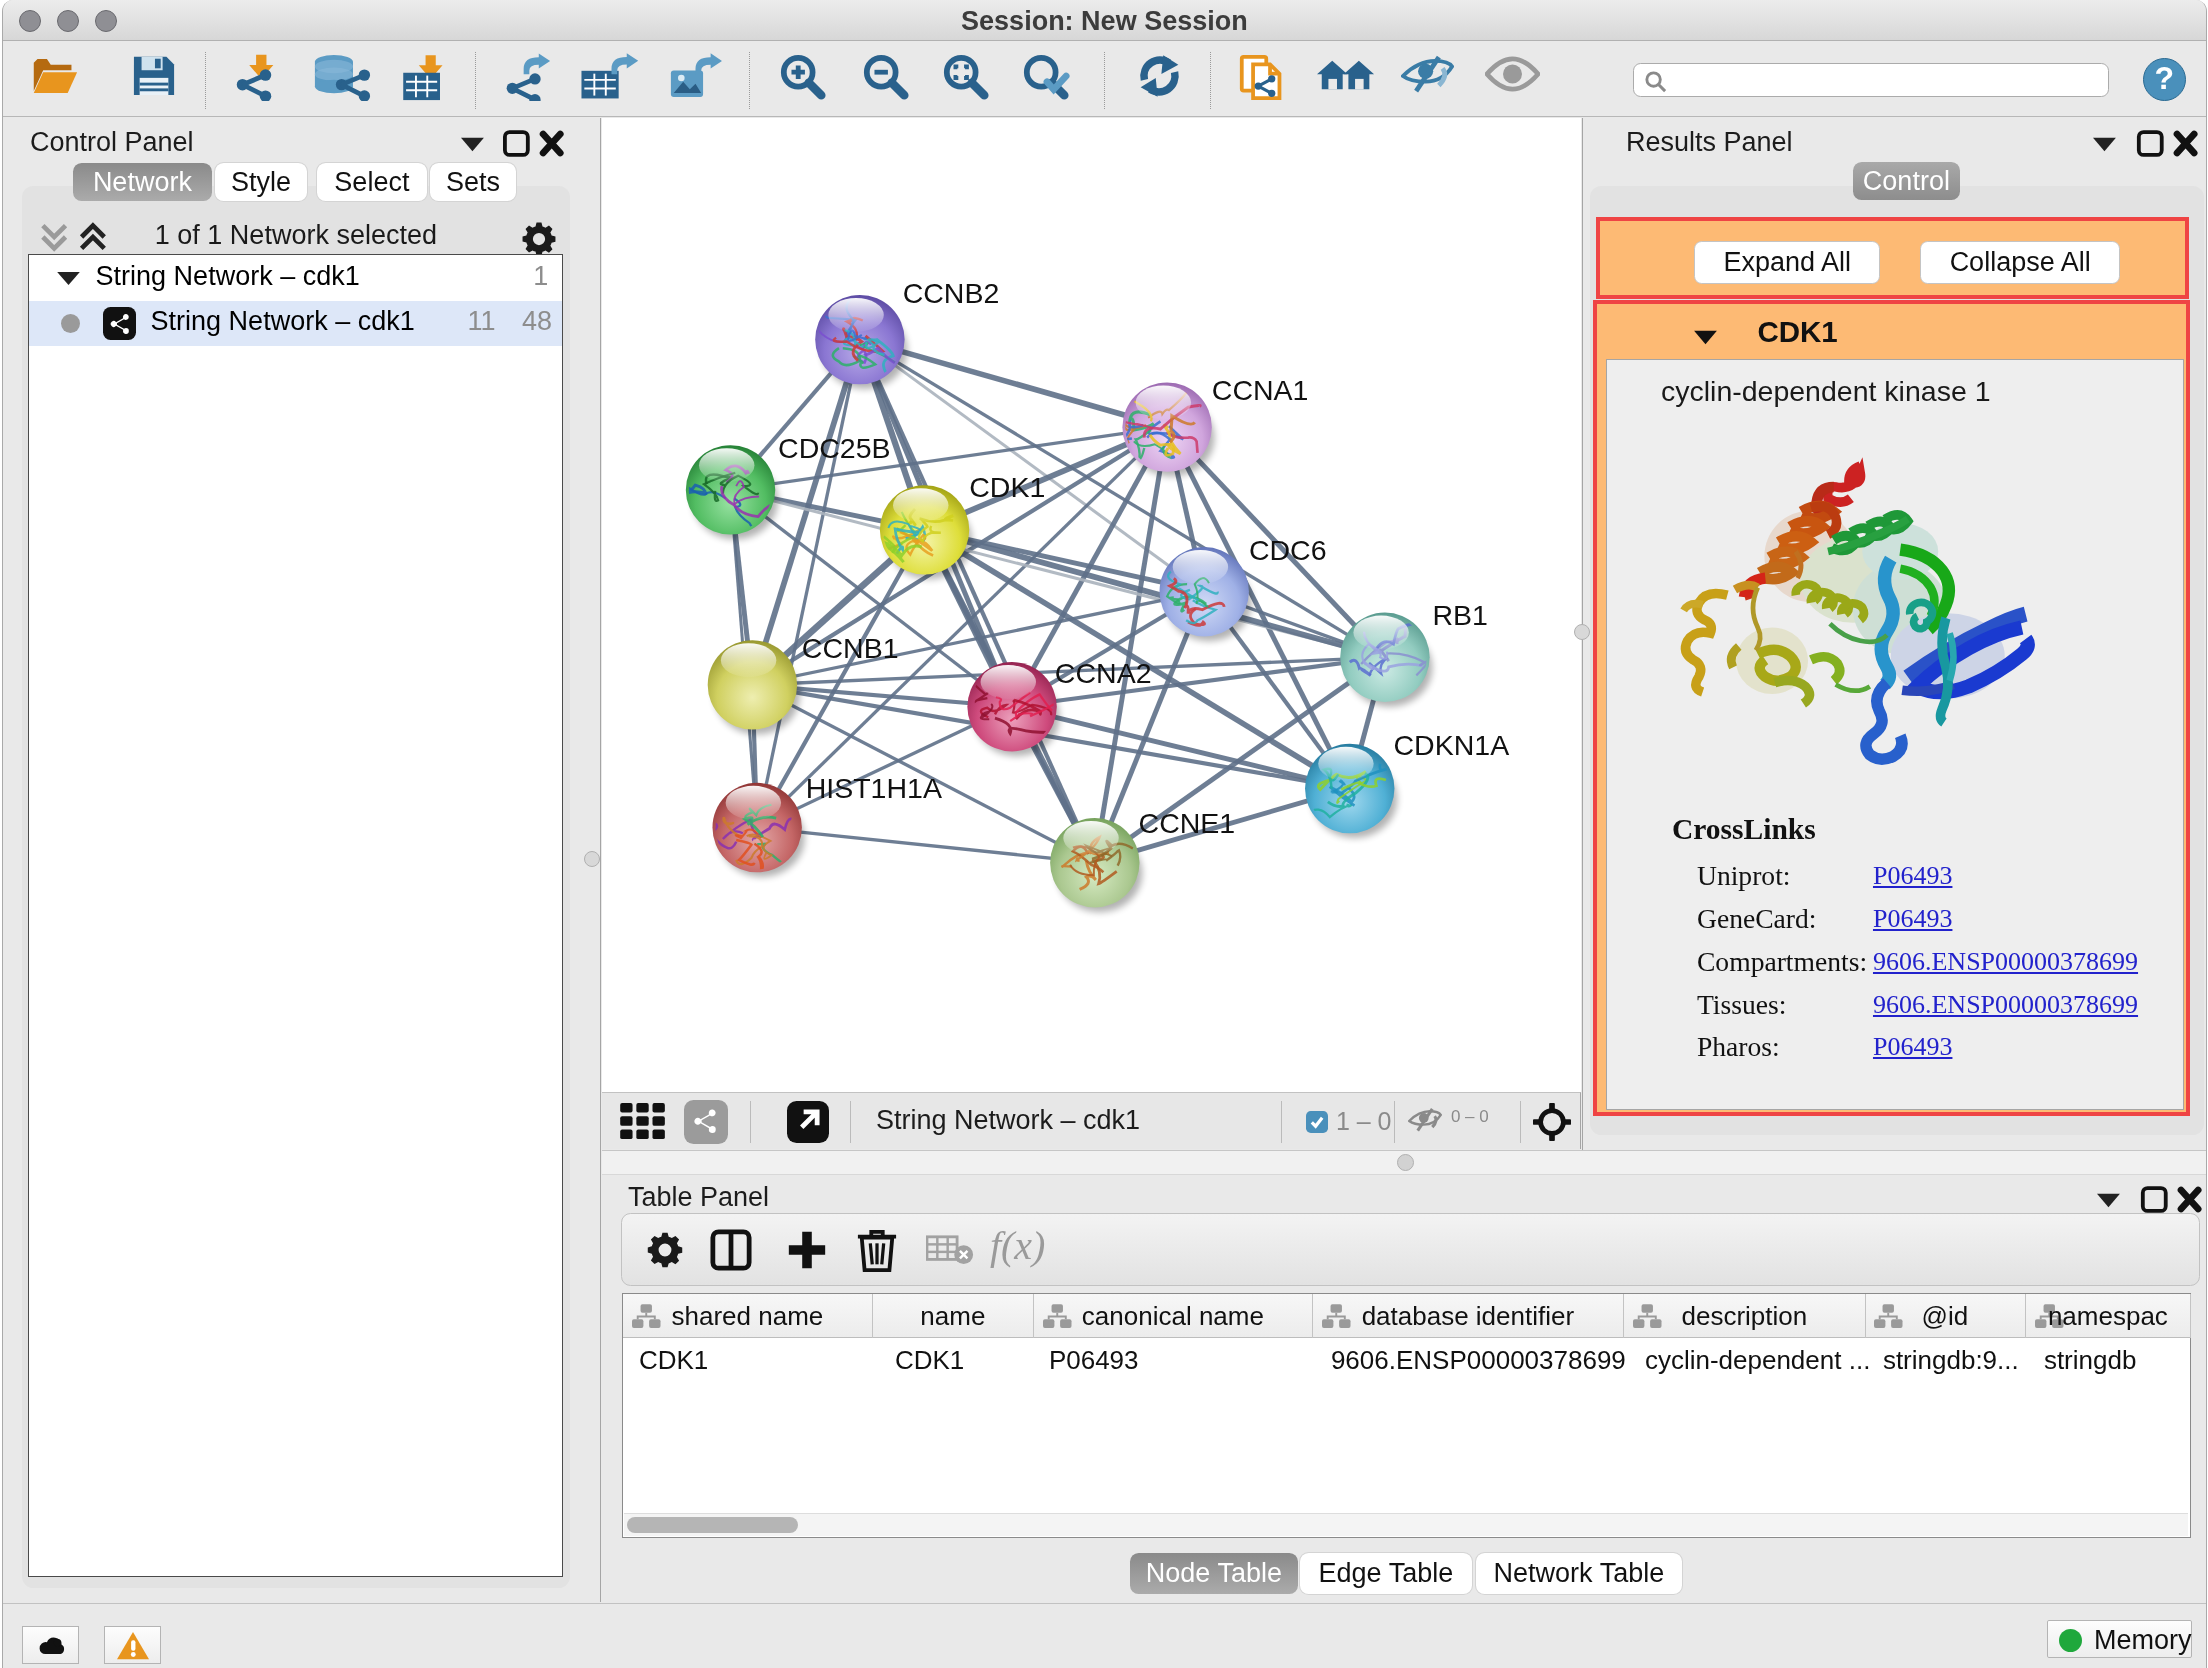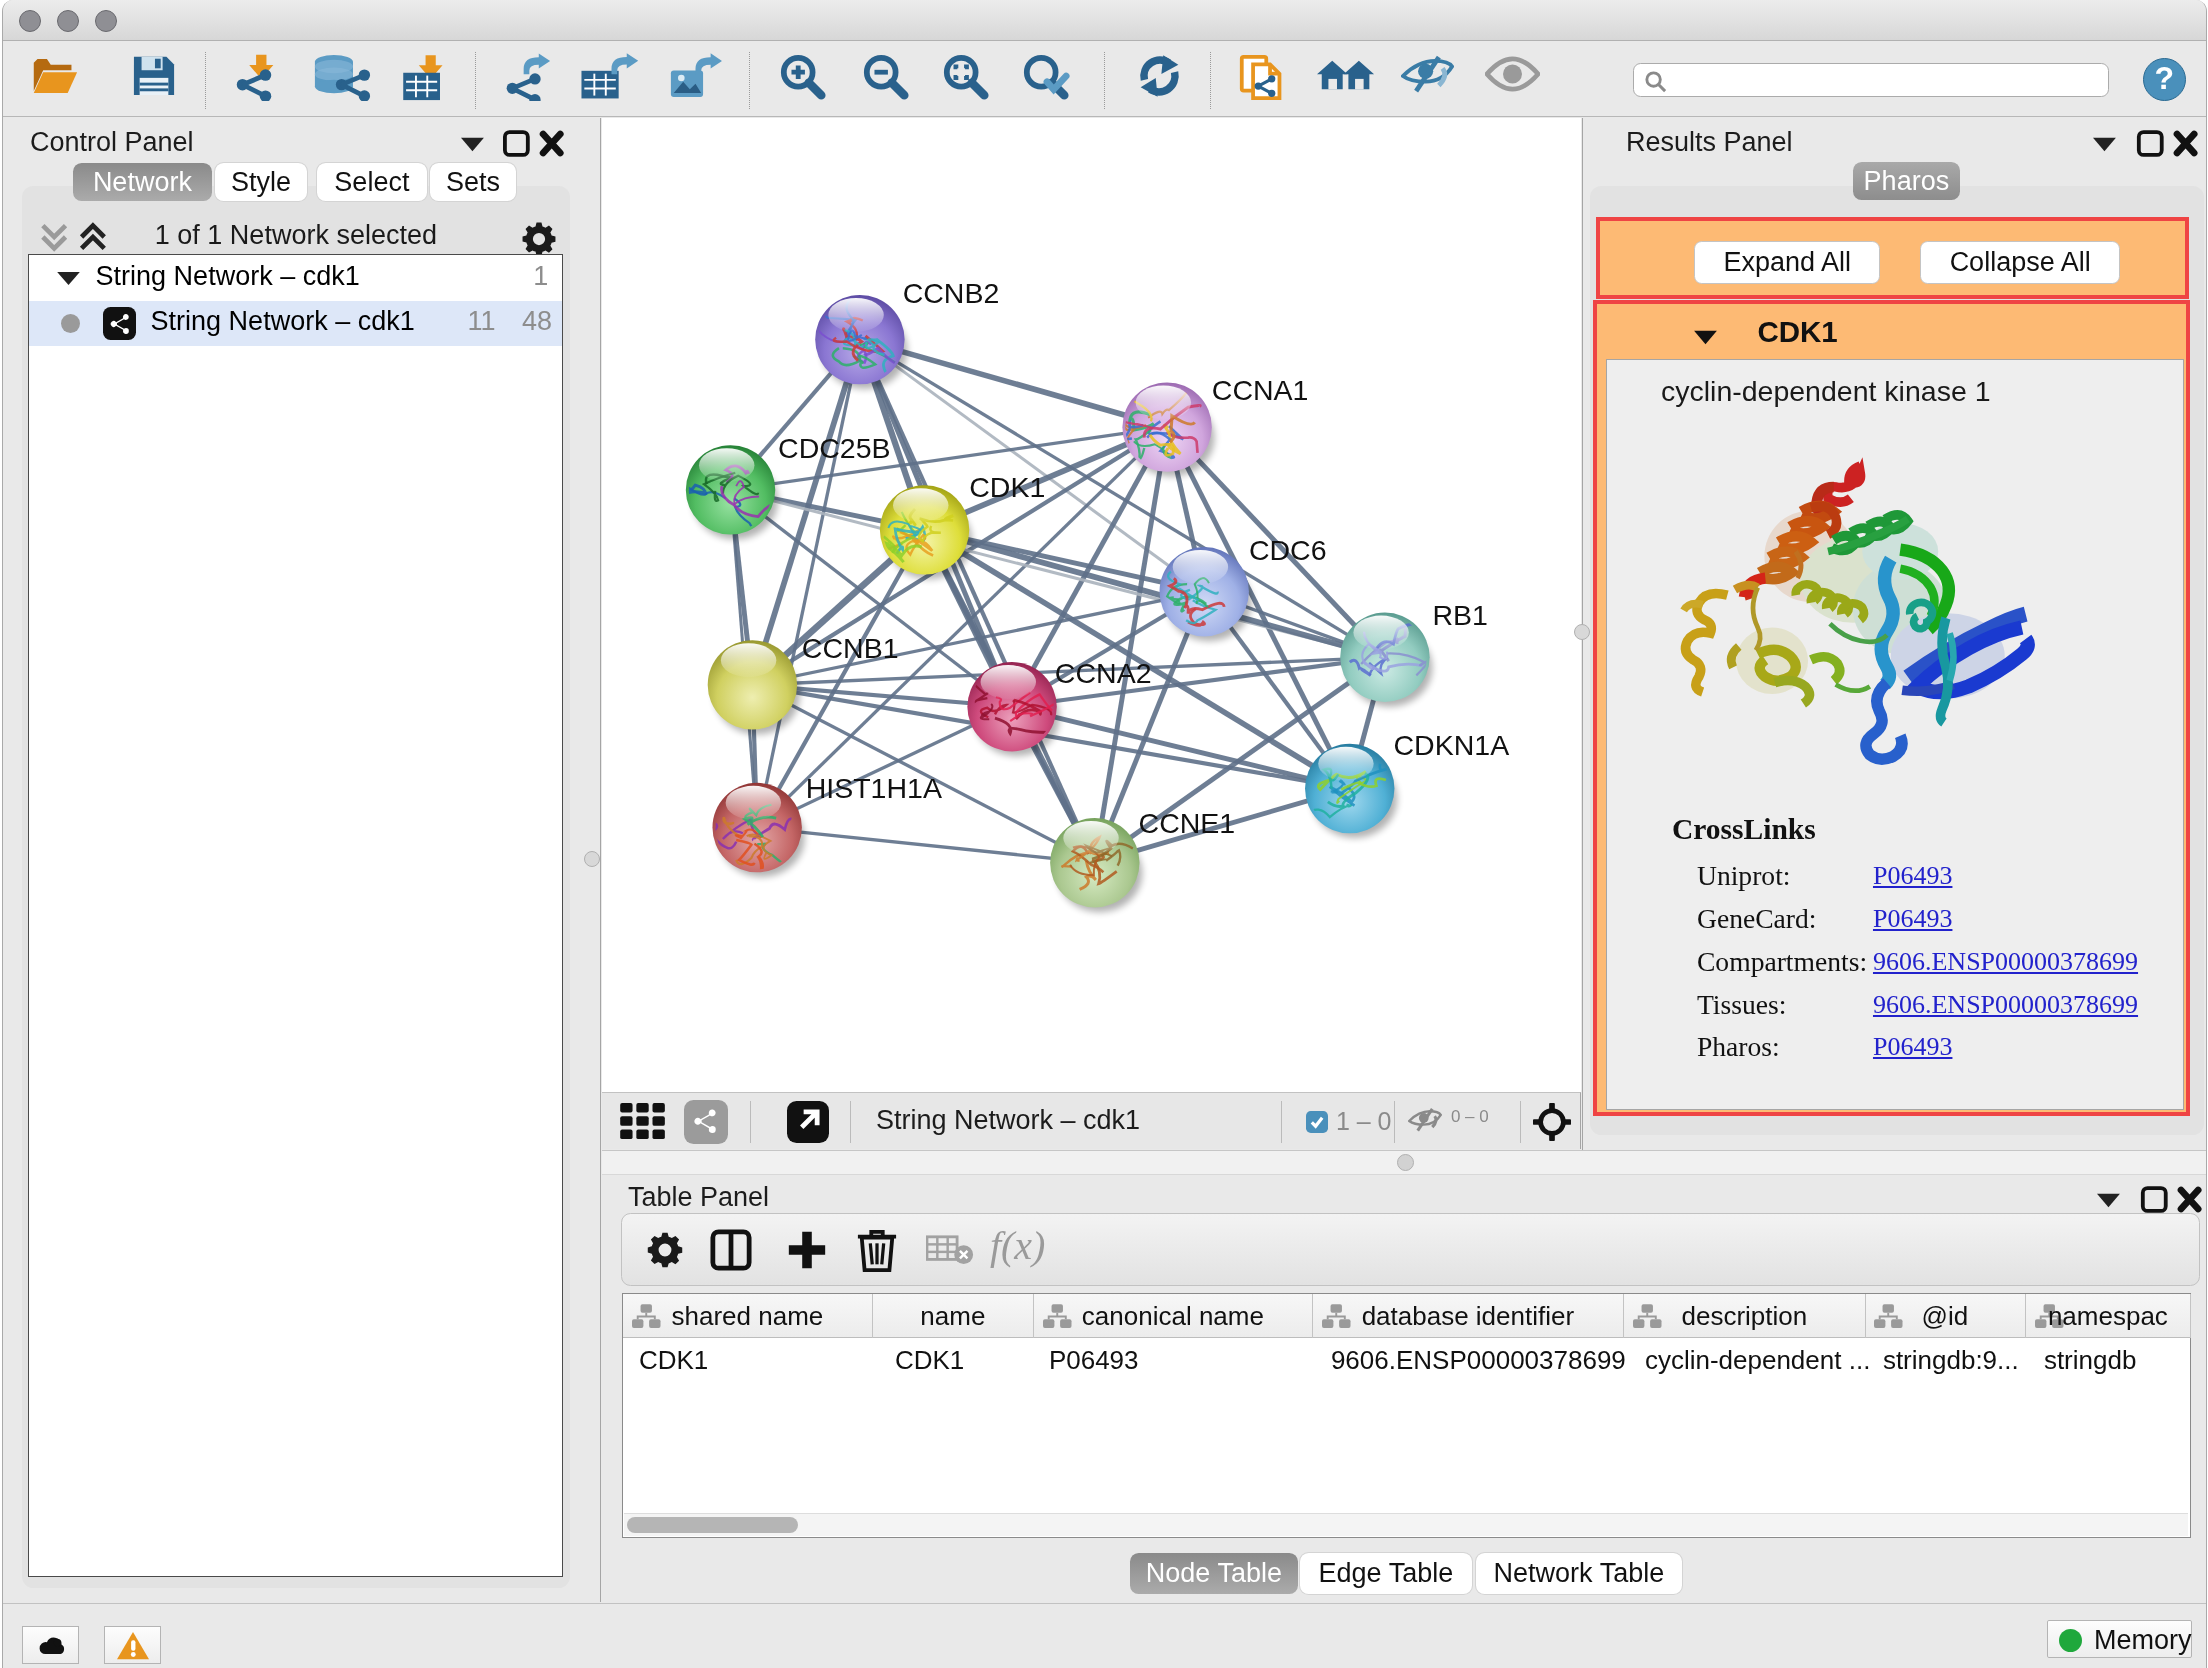--- a/index.html
+++ b/index.html
@@ -46,20 +46,21 @@
 .knob { position:absolute; width:16px; height:16px; border-radius:50%; background:#d8d8d8; border:1px solid #b0b0b0; z-index:6; }
 </style>
 </head>
 <body>
 <div id="win">
 
   <div id="titlebar">
     <div class="light" style="left:16px;"></div>
     <div class="light" style="left:54px;"></div>
     <div class="light" style="left:92px;"></div>
+    <div id="title">Session: New Session</div>
   </div>
 
   <div id="toolbar">
       <svg class="tbi" style="left:27px;" width="49" height="44" viewBox="0 0 52 46">
         <path d="M4 10 L4 40 L14 18 L44 18 L44 12 L22 12 L18 6 L8 6 Z" fill="#b56a10"></path>
         <path d="M14 20 L50 20 L40 42 L4 42 Z" fill="#e8951e"></path>
       </svg>
 <svg class="tbi" style="left:127px;" width="48" height="44" viewBox="0 0 50 46">
         <path d="M4 4 L38 4 L46 12 L46 44 L4 44 Z" fill="#29618c"></path>
         <rect x="12" y="4" width="22" height="14" fill="#cfe2ee"></rect>
@@ -640,21 +641,21 @@
   <div class="knob" style="left:581px;top:851px;"></div>
   <div class="knob" style="left:1571px;top:624px;"></div>
 
   <div id="rpanel">
       <div class="phead" style="position:absolute;left:43px;top:8.6px;">Results Panel</div>
 <svg style="position:absolute;left:510px;top:12.4px;" width="105" height="27" viewBox="0 0 110 28">
         <path d="M0 8 L24 8 L12 22 Z" fill="#222"></path>
         <rect x="48" y="2" width="24" height="24" rx="5" fill="none" stroke="#111" stroke-width="4"></rect>
         <path d="M88 4 L106 24 M106 4 L88 24" stroke="#111" stroke-width="7" stroke-linecap="round"></path>
       </svg>
-<div style="position:absolute;left:270px;top:44px;width:107px;height:38px;background:linear-gradient(#a9a9a9,#8d8d8d);border-radius:8.6px;color:#fff;font-size:27px;text-align:center;line-height:38px;z-index:5;">Pharos</div>
+<div style="position:absolute;left:270px;top:44px;width:107px;height:38px;background:linear-gradient(#a9a9a9,#8d8d8d);border-radius:8.6px;color:#fff;font-size:27px;text-align:center;line-height:38px;z-index:5;">Control</div>
 <div id="rbody">
 <div class="rbox" style="top:31px;left:5.7px;width:593px;height:82px;">
           <div class="btn" style="left:94px;top:20px;width:186px;">Expand All</div>
           <div class="btn" style="left:320px;top:20px;width:200px;">Collapse All</div>
         </div>
 <div class="rbox" style="top:114px;left:2.9px;width:597px;height:816px;">
 <svg style="position:absolute;left:95px;top:24px;" width="27" height="19" viewBox="0 0 28 20">
             <path d="M2 3 L26 3 L14 17 Z" fill="#111"></path>
           </svg>
 <div style="position:absolute;left:160px;top:11.4px;font-size:29.5px;font-weight:bold;color:#111;">CDK1</div>

